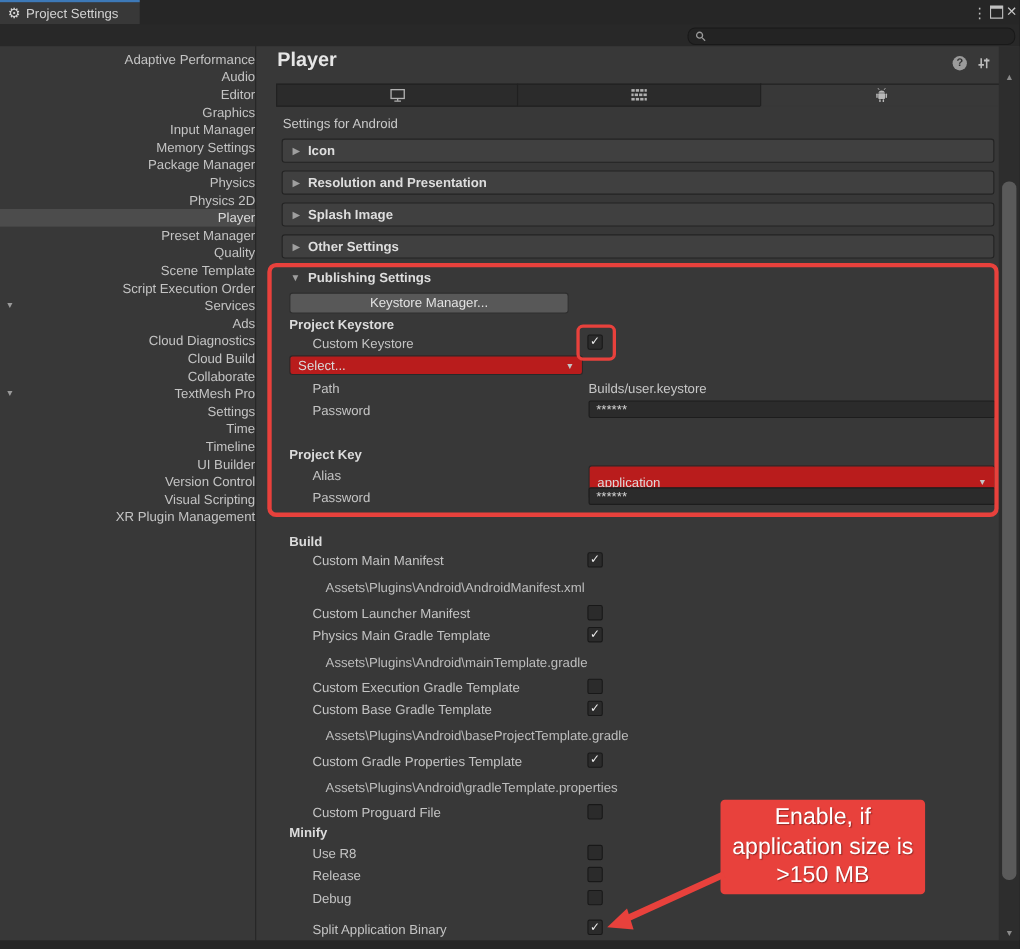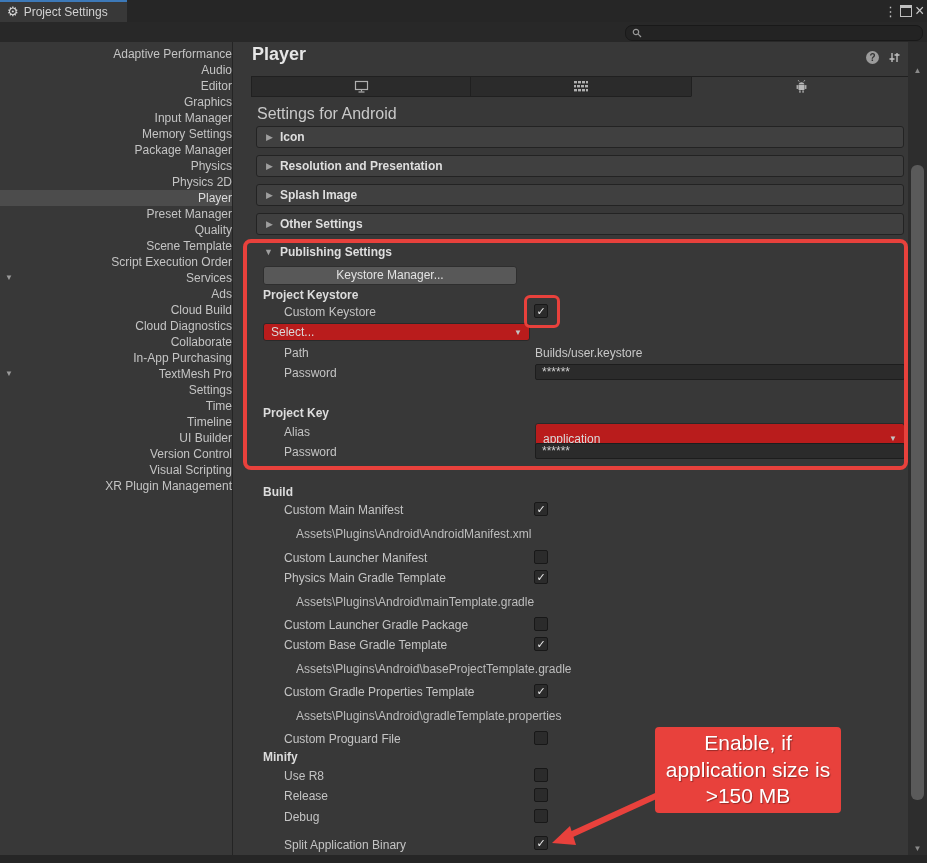--- a/index.html
+++ b/index.html
@@ -32,21 +32,21 @@
   .mainbg{position:absolute;left:233px;top:42px;width:694px;height:813px;background:#383838;}
   .ptitle{position:absolute;left:252px;top:44px;font-size:18px;font-weight:bold;color:#e6e6e6;}
   .hicons{position:absolute;top:50px;display:flex;align-items:center;gap:9px;left:866px;}
   .helpc{width:13px;height:13px;border-radius:50%;background:#9b9b9b;color:#333;font-size:10px;
     font-weight:bold;text-align:center;line-height:13px;}
   .hkebab{font-size:13px;color:#bdbdbd;}
   
   .ptab{position:absolute;top:76px;height:21px;box-sizing:border-box;background:#2b2b2b;
     border:1px solid #202020;display:flex;align-items:center;justify-content:center;}
   .ptab.active{background:#383838;border-bottom:1px solid #383838;}
-  .platlabel{position:absolute;left:257px;top:105px;font-size:16px;color:#c9c9c9;}
+  .platlabel{position:absolute;left:257px;top:105px;font-size:12px;color:#c9c9c9;}
   
   .sect{position:absolute;left:256px;width:648px;height:22px;box-sizing:border-box;background:#404040;
     border:1px solid #232323;border-radius:3px;display:flex;align-items:center;}
   .sect .tri{font-size:9px;color:#9f9f9f;margin:0 7px 0 9px;}
   .sect .slabel{font-size:12px;font-weight:bold;color:#dedede;}
   
   .redbox{position:absolute;left:243px;top:239px;width:657px;height:223px;border:4px solid #e8413c;
     border-radius:8px;pointer-events:none;}
   .redmini{position:absolute;left:524px;top:295px;width:30px;height:27px;border:3px solid #e8413c;
     border-radius:6px;pointer-events:none;}
@@ -121,24 +121,23 @@
     <div class="sitem selected">Player</div>
     <div class="sitem">Preset Manager</div>
     <div class="sitem">Quality</div>
     <div class="sitem">Scene Template</div>
     <div class="sitem">Script Execution Order</div>
     <div class="sitem">
       <span class="fold">▼</span>
       <span>Services</span>
     </div>
     <div class="sitem sub">Ads</div>
+    <div class="sitem sub">Cloud Diagnostics</div>
     <div class="sitem sub">Cloud Build</div>
-    <div class="sitem sub">Cloud Diagnostics</div>
     <div class="sitem sub">Collaborate</div>
-    <div class="sitem sub">In-App Purchasing</div>
     <div class="sitem">
       <span class="fold">▼</span>
       <span>TextMesh Pro</span>
     </div>
     <div class="sitem sub">Settings</div>
     <div class="sitem">Time</div>
     <div class="sitem">Timeline</div>
     <div class="sitem">UI Builder</div>
     <div class="sitem">Version Control</div>
     <div class="sitem">Visual Scripting</div>
@@ -257,21 +256,21 @@
   <div class="chk checked" style="top:502px;">✓</div>
   <div class="fpath" style="top:527px;">Assets\Plugins\Android\AndroidManifest.xml</div>
 
   <div class="flabel" style="top:551px;">Custom Launcher Manifest</div>
   <div class="chk" style="top:550px;"></div>
 
   <div class="flabel" style="top:571px;">Physics Main Gradle Template</div>
   <div class="chk checked" style="top:570px;">✓</div>
   <div class="fpath" style="top:595px;">Assets\Plugins\Android\mainTemplate.gradle</div>
 
-  <div class="flabel" style="top:618px;">Custom Launcher Gradle Package</div>
+  <div class="flabel" style="top:618px;">Custom Execution Gradle Template</div>
   <div class="chk" style="top:617px;"></div>
 
   <div class="flabel" style="top:638px;">Custom Base Gradle Template</div>
   <div class="chk checked" style="top:637px;">✓</div>
   <div class="fpath" style="top:662px;">Assets\Plugins\Android\baseProjectTemplate.gradle</div>
 
   <div class="flabel" style="top:685px;">Custom Gradle Properties Template</div>
   <div class="chk checked" style="top:684px;">✓</div>
   <div class="fpath" style="top:709px;">Assets\Plugins\Android\gradleTemplate.properties</div>
 

